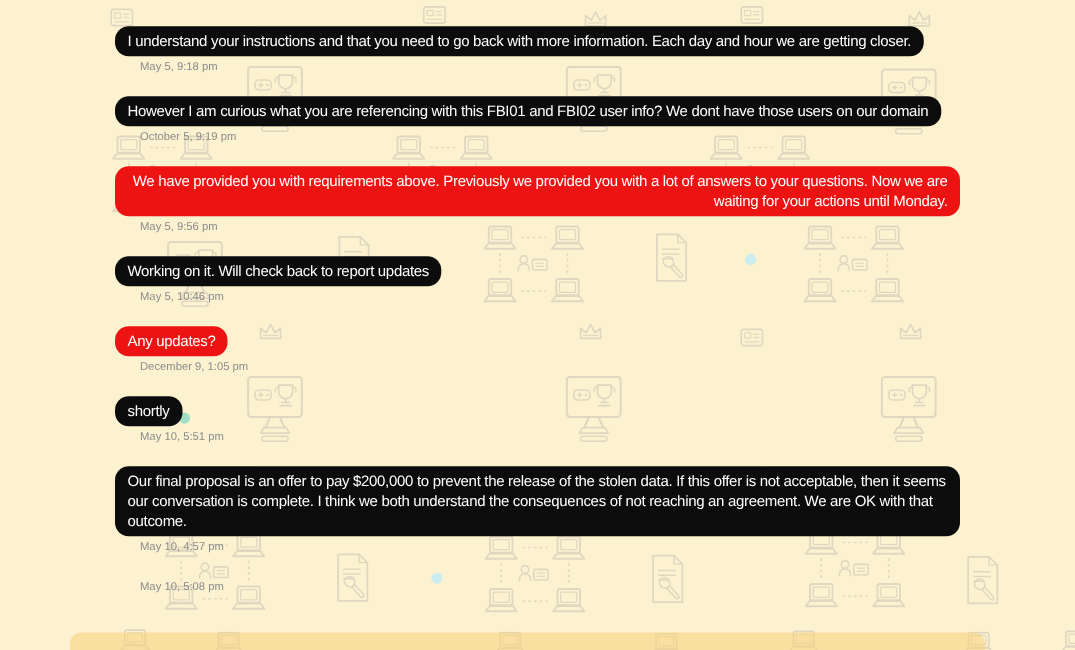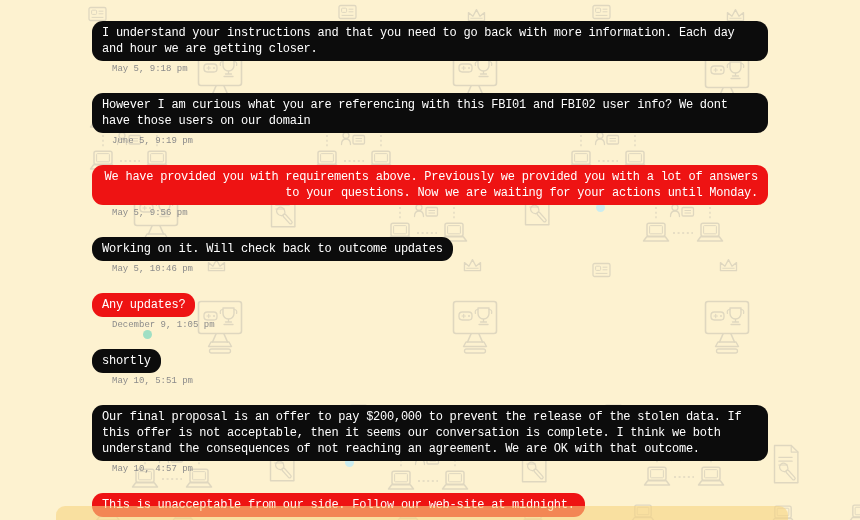--- a/index.html
+++ b/index.html
@@ -1,21 +1,21 @@
 <!DOCTYPE html>
 <html><head>
 <meta charset="utf-8">
 <style>
   html,body{margin:0;padding:0;}
   body{
     width:860px;height:520px;overflow:hidden;
     font-family:"Liberation Sans", sans-serif;
     background:#fdf2d0;
   }
-  .screen{position:relative;width:860px;height:520px;overflow:hidden;background:#fdf2d0;font-family:Liberation Mono, monospace;}
+  .screen{position:relative;width:860px;height:520px;overflow:hidden;background:#fdf2d0;}
 
   
   .bg-pattern{position:absolute;inset:0;z-index:0;pointer-events:none;}
   .bg-ic{position:absolute;color:#9b9b9b;opacity:.30;}
   .bg-dot{position:absolute;border-radius:50%;opacity:.85;}
 
   
   .chat{
     position:relative;z-index:1;
     width:676px;margin:0 auto;
@@ -228,48 +228,47 @@
     </div>
 
   <main class="chat" id="chat-list">
   <div class="msg-group left">
     <div class="bubble black">I understand your instructions and that you need to go back with more information. Each day and hour we are getting closer.</div>
     <div class="timestamp">May 5, 9:18 pm</div>
   </div>
 
   <div class="msg-group left">
     <div class="bubble black">However I am curious what you are referencing with this FBI01 and FBI02 user info? We dont have those users on our domain</div>
-    <div class="timestamp">June 5, 9:19 pm</div>
+    <div class="timestamp">October 5, 9:19 pm</div>
   </div>
 
   <div class="msg-group right">
     <div class="bubble red">We have provided you with requirements above. Previously we provided you with a lot of answers to your questions. Now we are waiting for your actions until Monday.</div>
     <div class="timestamp">May 5, 9:56 pm</div>
   </div>
 
   <div class="msg-group left">
-    <div class="bubble black">Working on it. Will check back to outcome updates</div>
+    <div class="bubble black">Working on it. Will check back to report updates</div>
     <div class="timestamp">May 5, 10:46 pm</div>
   </div>
 
   <div class="msg-group right">
     <div class="bubble red">Any updates?</div>
     <div class="timestamp">December 9, 1:05 pm</div>
   </div>
 
   <div class="msg-group left">
     <div class="bubble black">shortly</div>
     <div class="timestamp">May 10, 5:51 pm</div>
   </div>
 
   <div class="msg-group left">
     <div class="bubble black">Our final proposal is an offer to pay $200,000 to prevent the release of the stolen data. If this offer is not acceptable, then it seems our conversation is complete. I think we both understand the consequences of not reaching an agreement. We are OK with that outcome.</div>
     <div class="timestamp">May 10, 4:57 pm</div>
   </div>
 
   <div class="msg-group right">
-    <div class="bubble red">This is unacceptable from our side. Follow our web-site at midnight.</div>
     <div class="timestamp">May 10, 5:08 pm</div>
   </div>
 </main>
 
   <div class="input-bar"></div>
 </div>
 
 </body></html>

